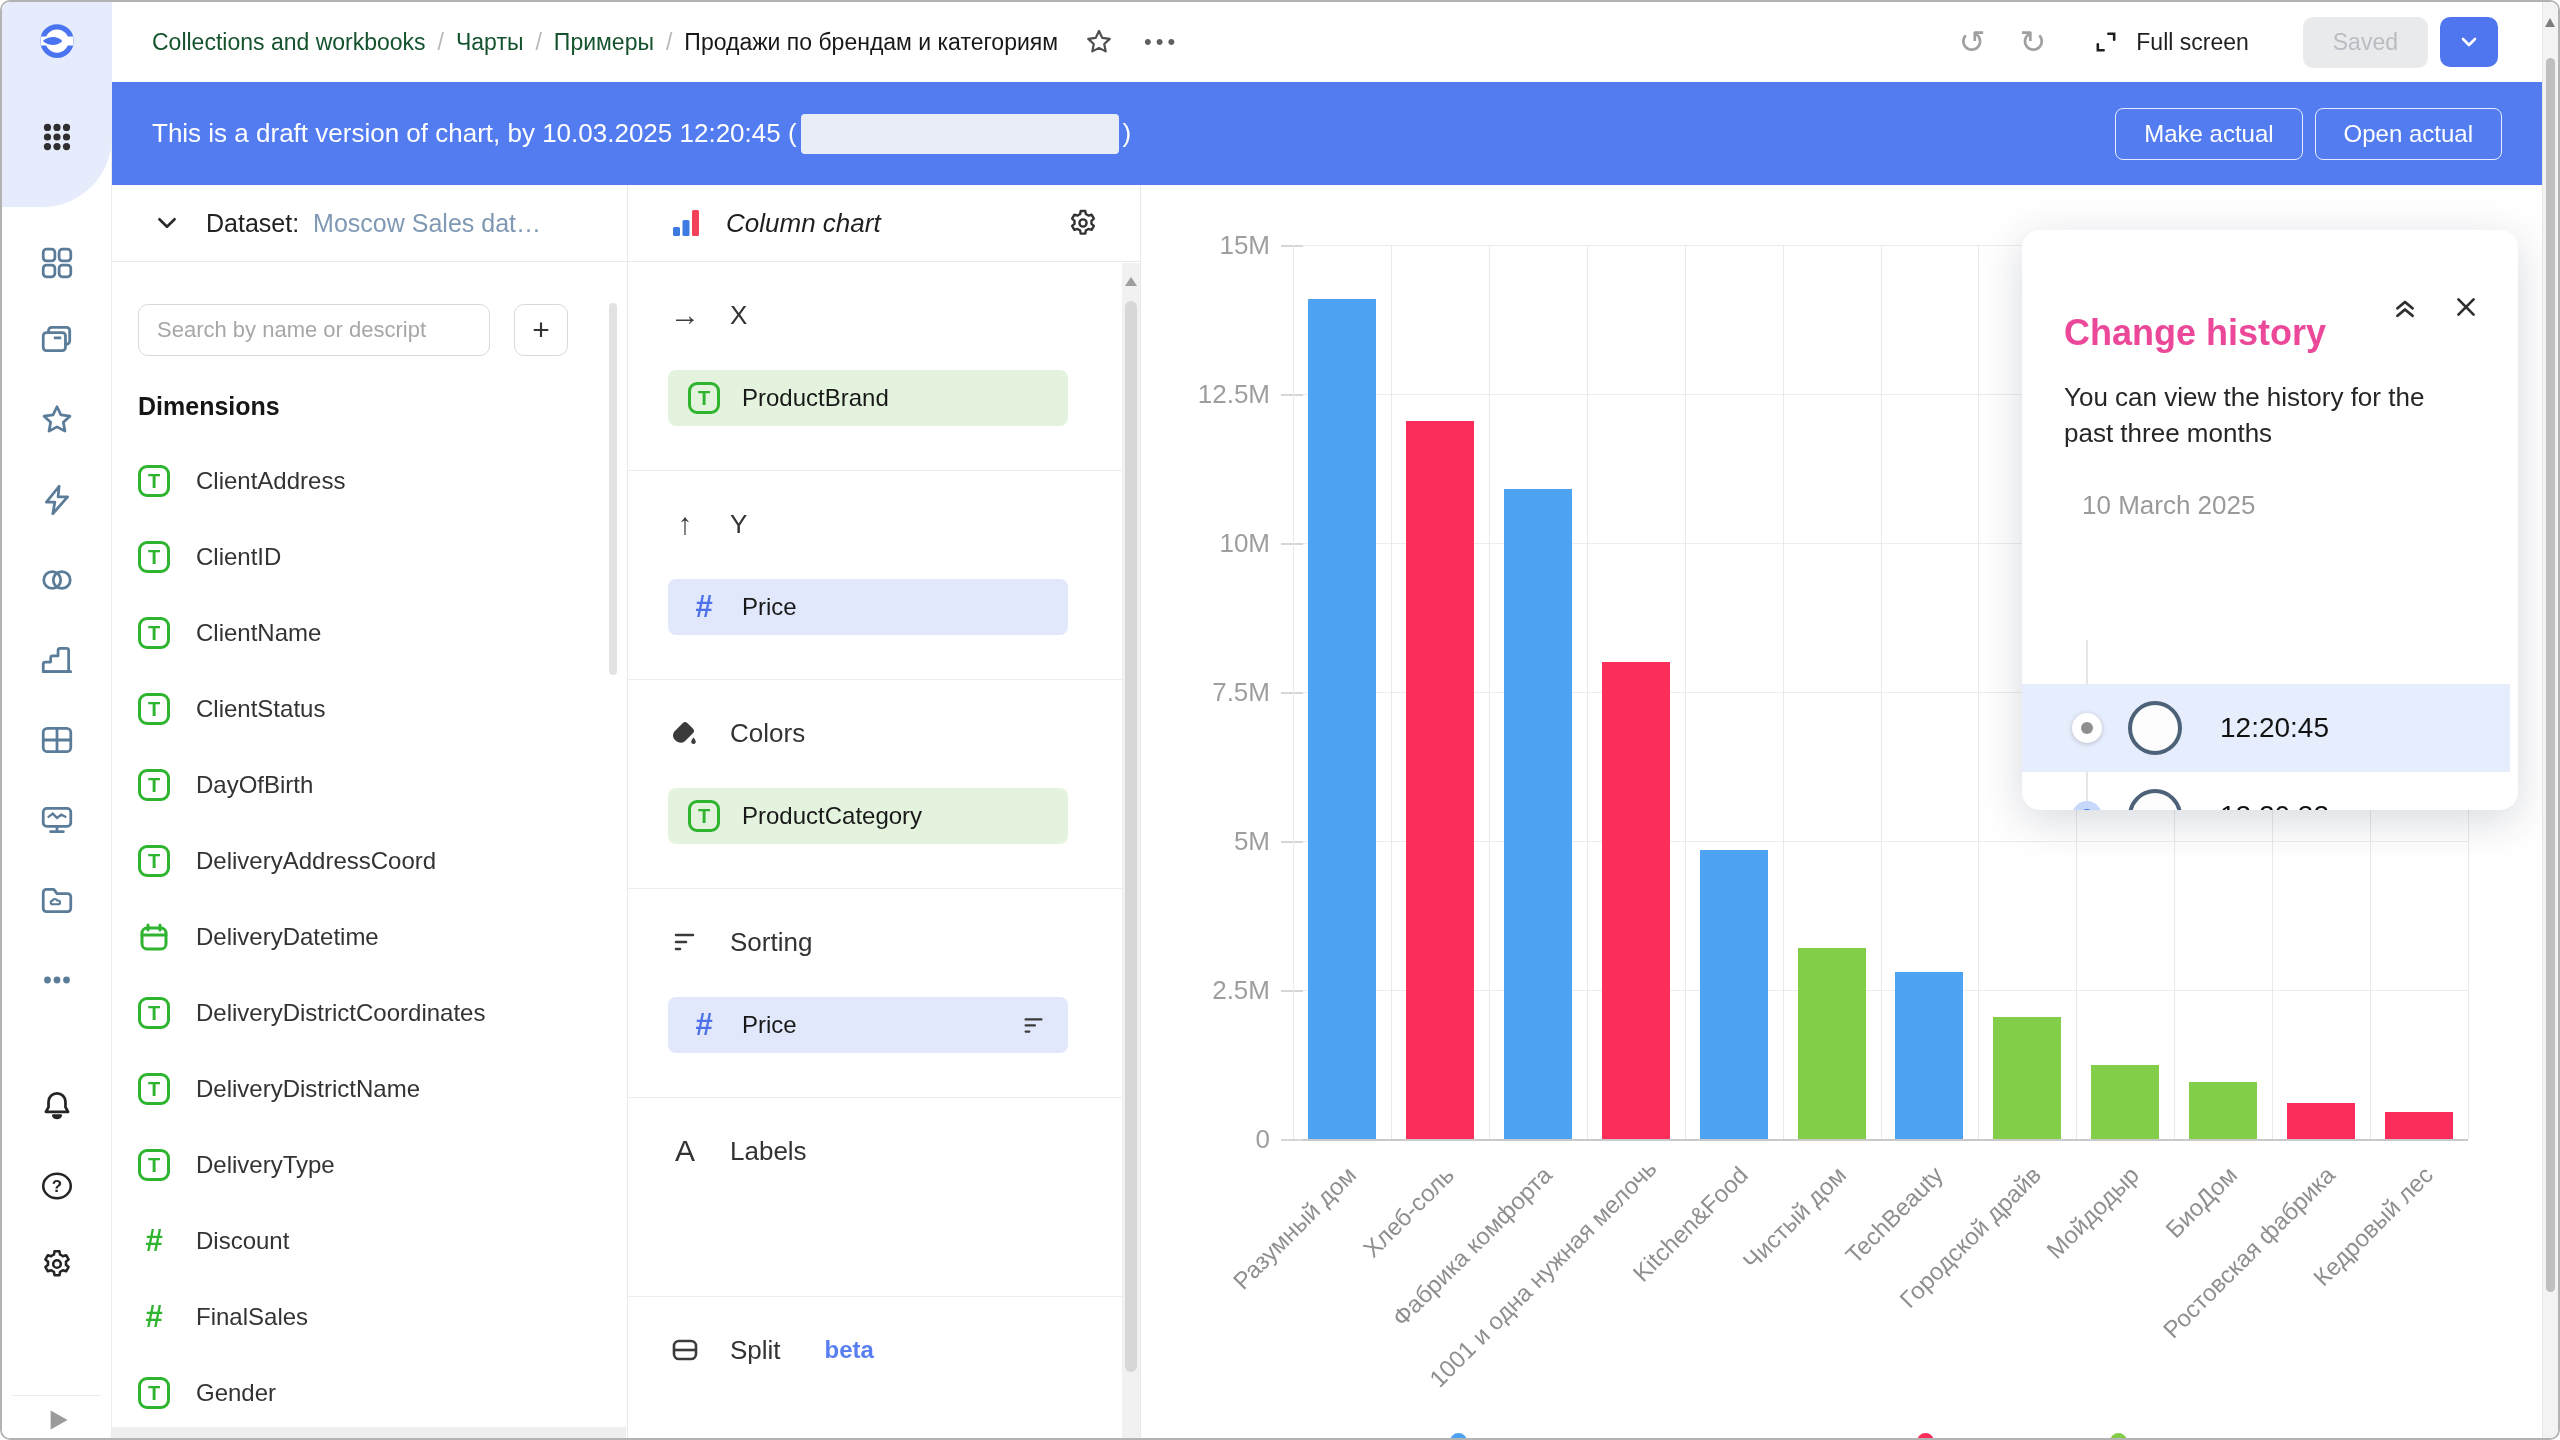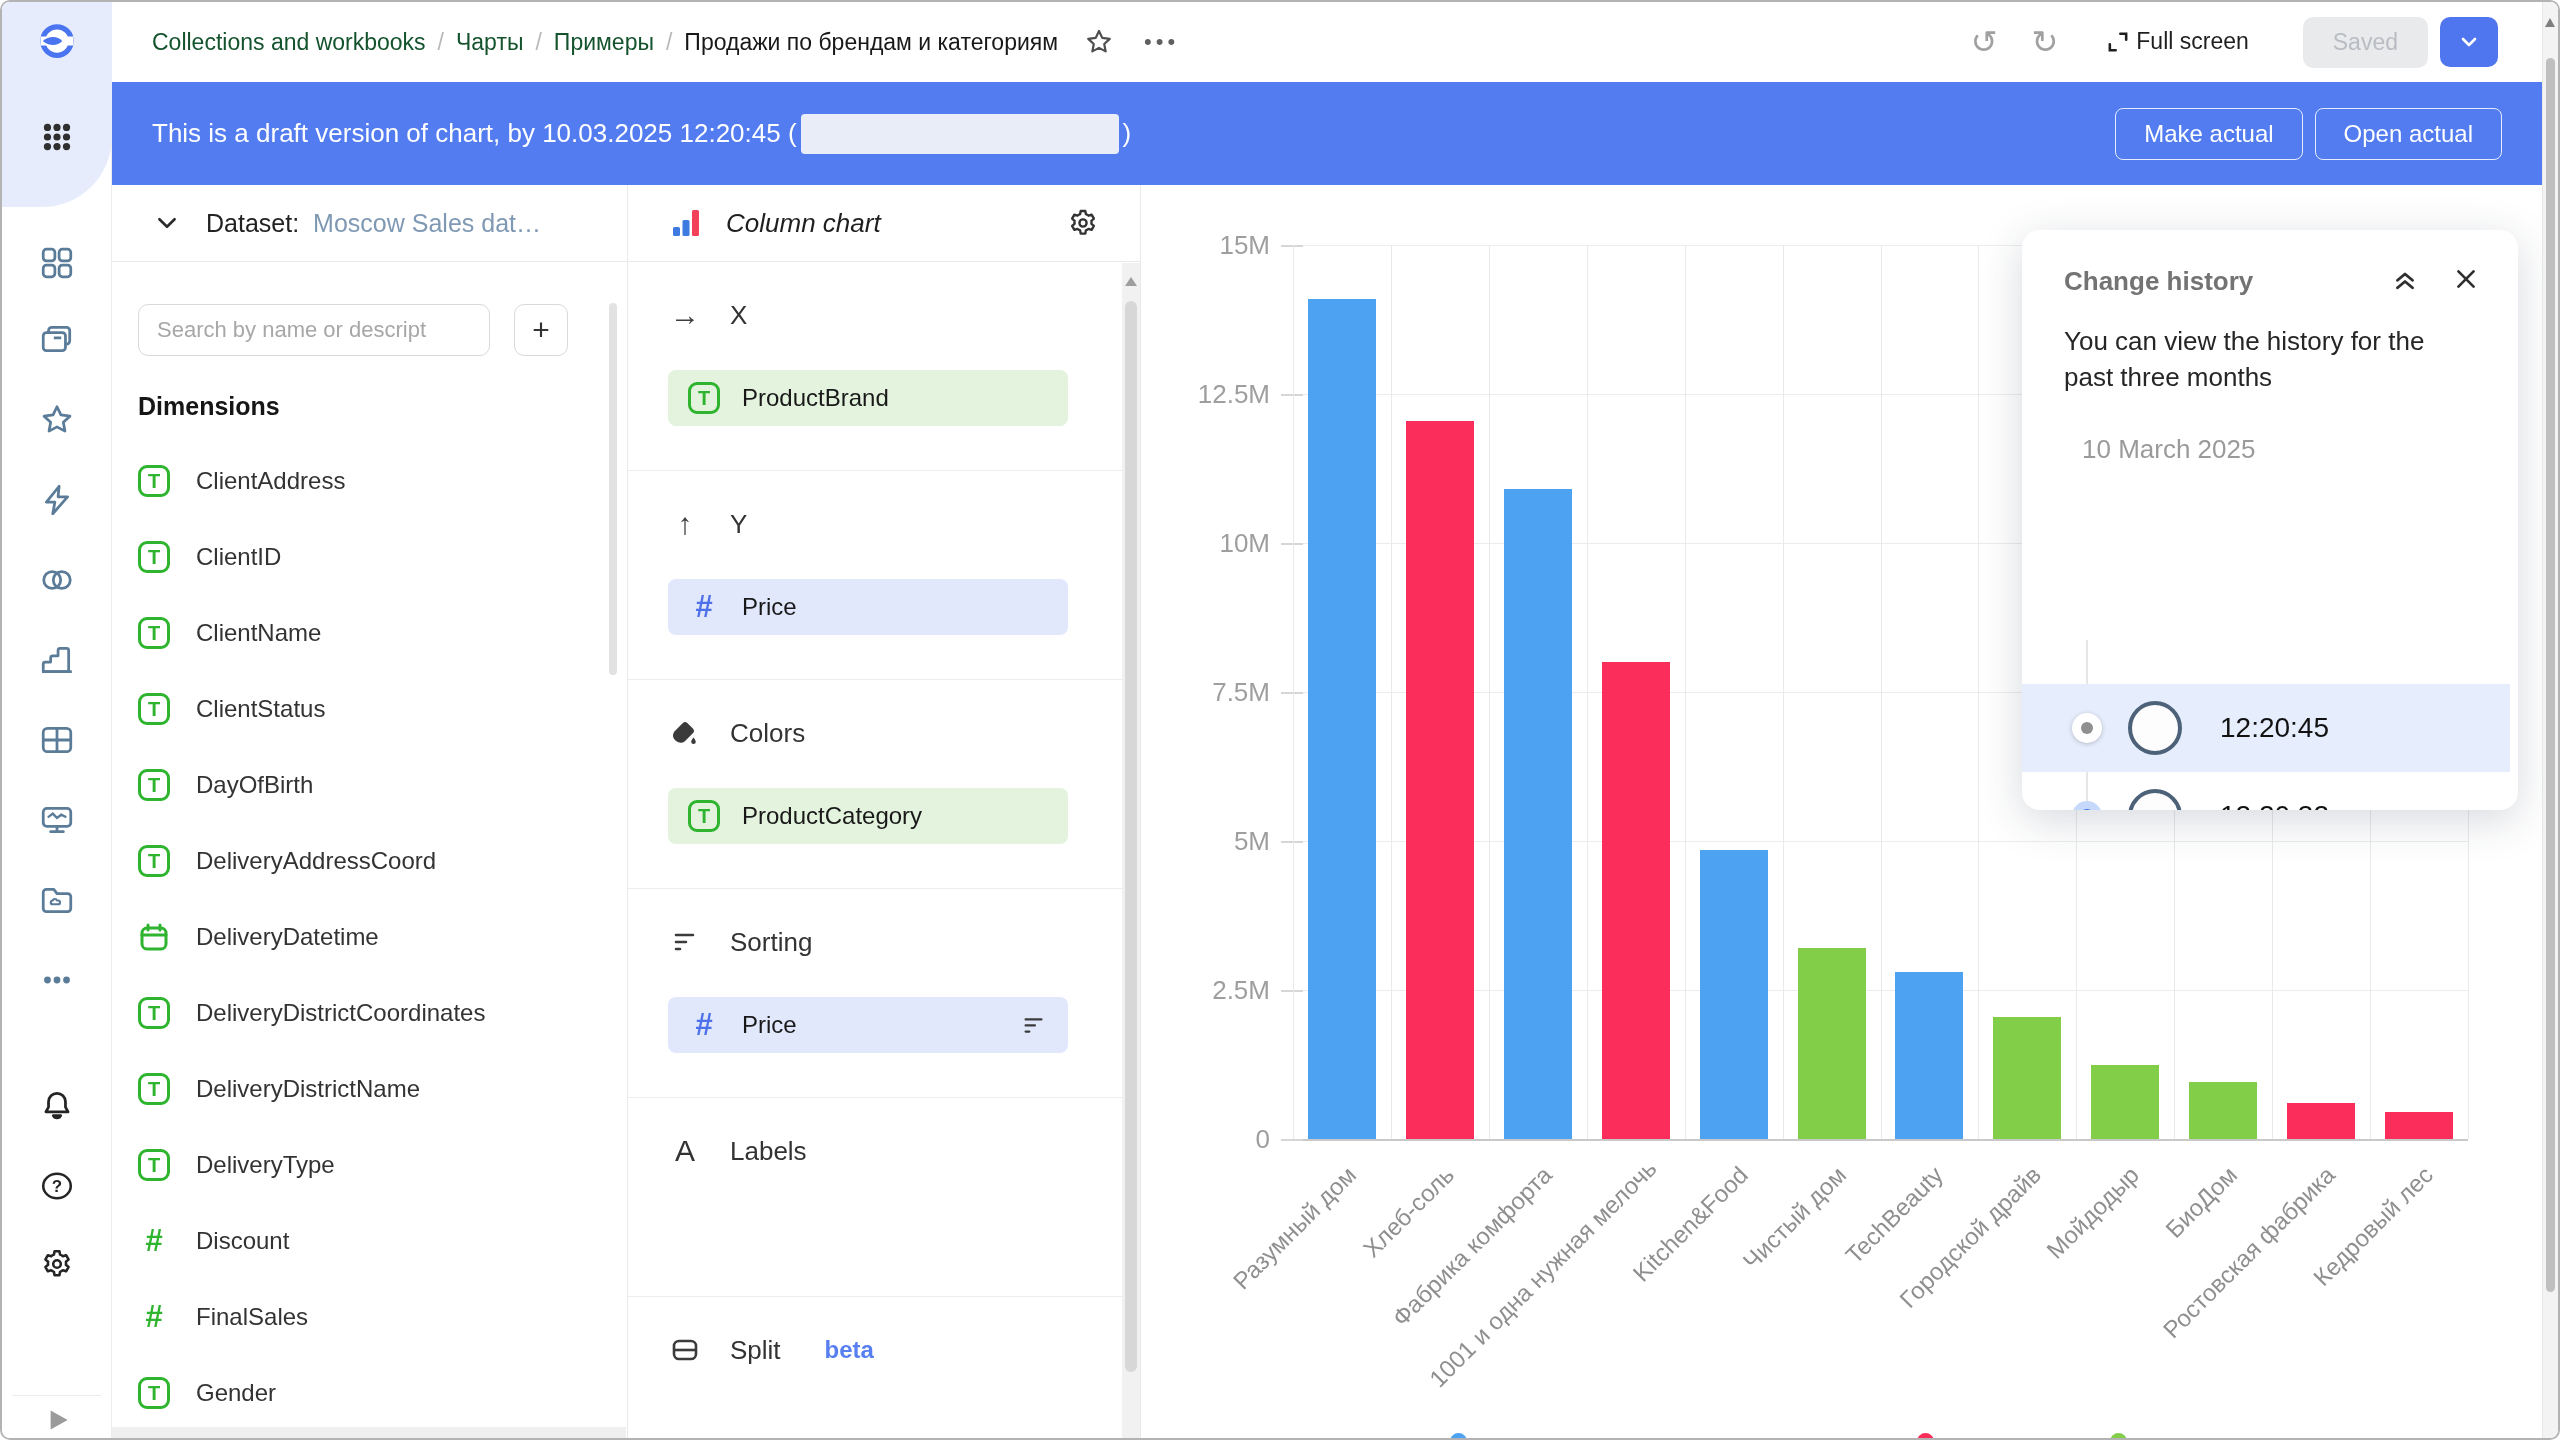--- a/index.html
+++ b/index.html
@@ -19,21 +19,21 @@
   
   .topbar{position:absolute;left:110px;top:0;right:0;height:80px;background:#fff;display:flex;align-items:center;padding:0 60px 0 40px;z-index:4;}
   .crumbs{display:flex;align-items:center;font-size:23px;white-space:nowrap;}
   .crumb{color:#14532d;}
   .crumb-sep{color:#b9b9b9;margin:0 12px;}
   .crumb-last{color:#181818;}
   .tb-star{margin-left:26px;display:flex;}
   .tb-dots{margin-left:30px;color:#5f5f5f;font-size:22px;letter-spacing:4px;}
   .tb-spacer{flex:1;}
   .tb-undo,.tb-redo{font-size:32px;color:#a0a0a0;line-height:1;margin-left:34px;}
-  .tb-fs{display:flex;align-items:flex-start;margin-left:46px;gap:4px;color:#1f1f1f;font-size:23px;}
+  .tb-fs{display:flex;align-items:center;margin-left:46px;gap:16px;color:#1f1f1f;font-size:23px;}
   .btn-saved{margin-left:54px;padding:12px 30px;background:#e9eaec;color:#b9bcc2;border:none;border-radius:10px;font-size:23px;font-family:inherit;}
   .btn-caret{margin-left:12px;width:58px;height:50px;background:#5076ef;border:none;border-radius:10px;display:flex;align-items:center;justify-content:center;}
 
   
   .banner{position:absolute;left:110px;top:80px;right:0;height:103px;background:#527cf0;display:flex;align-items:center;padding:0 56px 0 40px;color:#fff;font-size:26px;z-index:4;}
   .redacted{display:inline-block;width:318px;height:40px;background:#e9edf8;border-radius:4px;margin:0 4px;vertical-align:-12px;}
   .banner-btns{margin-left:auto;display:flex;gap:12px;}
   .btn-outline{padding:11px 28px;background:transparent;border:1px solid rgba(255,255,255,.85);color:#fff;border-radius:8px;font-size:24px;font-family:inherit;}
 
   
@@ -83,21 +83,21 @@
   .gridv{position:absolute;width:1px;background:#e9e9e9;}
   .ytick{position:absolute;left:0;width:128px;text-align:right;font-size:26px;color:#9e9e9e;}
   .ydash{position:absolute;width:22px;height:2px;background:#d6d6d6;}
   .bar{position:absolute;}
   .xlabel{position:absolute;width:300px;text-align:right;font-size:24px;color:#8f8f8f;transform:rotate(-45deg);transform-origin:100% 0;white-space:nowrap;}
   .legend-dot{position:absolute;width:17px;height:17px;border-radius:50%;}
 
   
   .popup{position:absolute;left:2020px;top:228px;width:496px;height:580px;background:#fff;border-radius:18px;box-shadow:0 10px 44px rgba(35,47,71,.18);z-index:8;overflow:hidden;}
   .p-head{display:flex;align-items:center;padding:34px 38px 0 42px;}
-  .p-title{font-size:26px;font-weight:bold;color:#737373;}
+  .p-title{font-size:36px;font-weight:bold;color:#ec4899;margin-top:48px;}
   .p-hicons{margin-left:auto;display:flex;gap:32px;align-items:center;}
   .p-sub{padding:26px 54px 0 42px;font-size:26px;color:#262626;line-height:1.38;}
   .p-date{padding:38px 0 0 60px;font-size:26px;color:#9a9a9a;}
   .p-rows{position:absolute;left:0;right:0;top:420px;bottom:0;}
   .p-line{position:absolute;left:64px;top:-10px;height:368px;width:2px;background:#e6e6e6;}
   .p-row{position:absolute;left:0;right:8px;height:88px;}
   .p-row.active{background:#e6edfc;}
   .p-avatar{position:absolute;left:106px;top:50%;transform:translateY(-50%);width:54px;height:54px;border:4px solid #4d6278;border-radius:50%;background:#fdfdfd;}
   .p-time{position:absolute;left:198px;top:50%;transform:translateY(-50%);font-size:28px;color:#121212;}
   .tl-dot-big{position:absolute;left:50px;top:50%;transform:translateY(-50%);width:30px;height:30px;border-radius:50%;background:#fff;box-shadow:0 1px 5px rgba(0,0,0,.22);display:flex;align-items:center;justify-content:center;}

